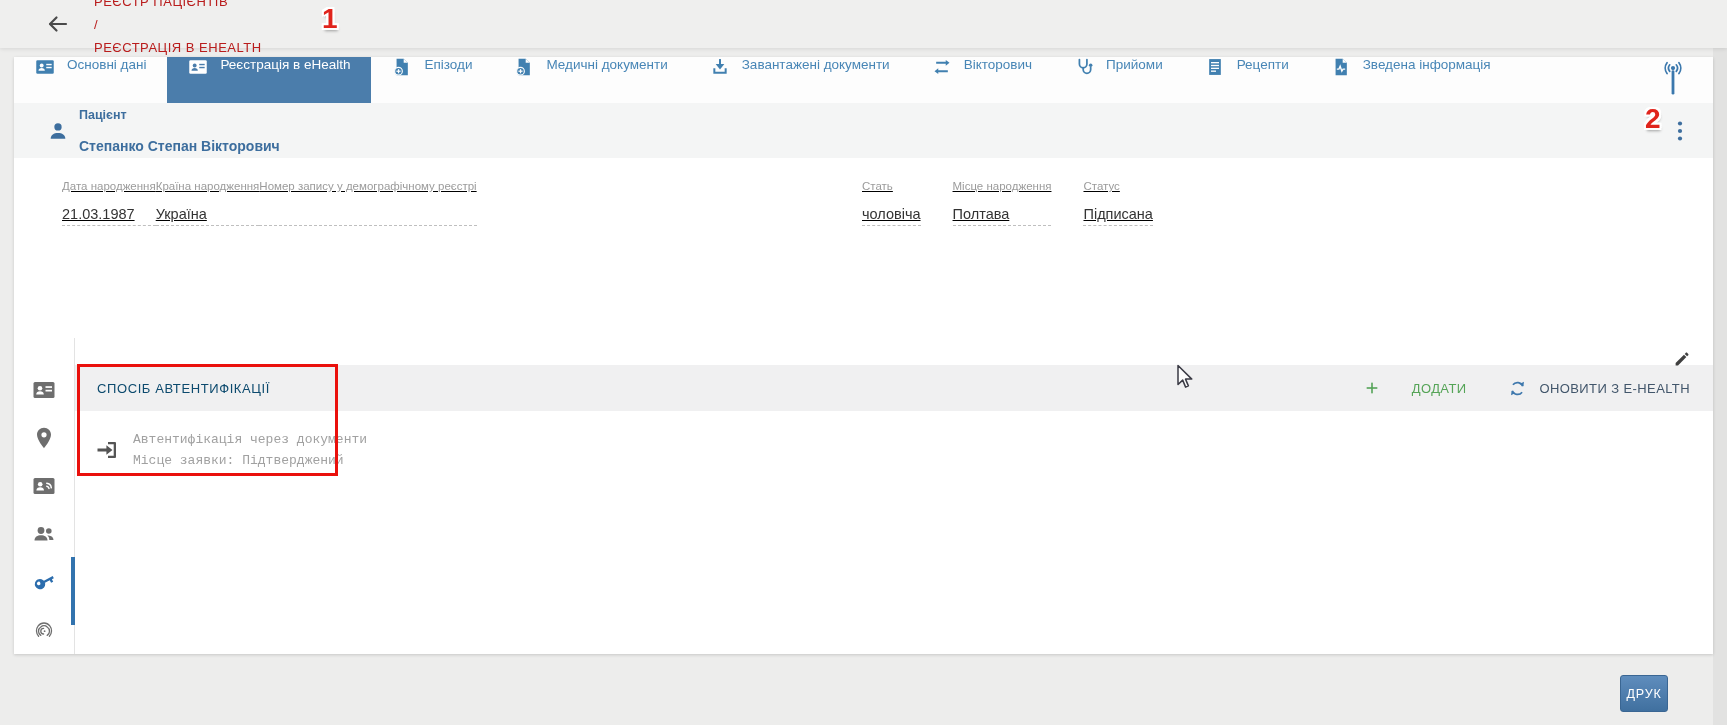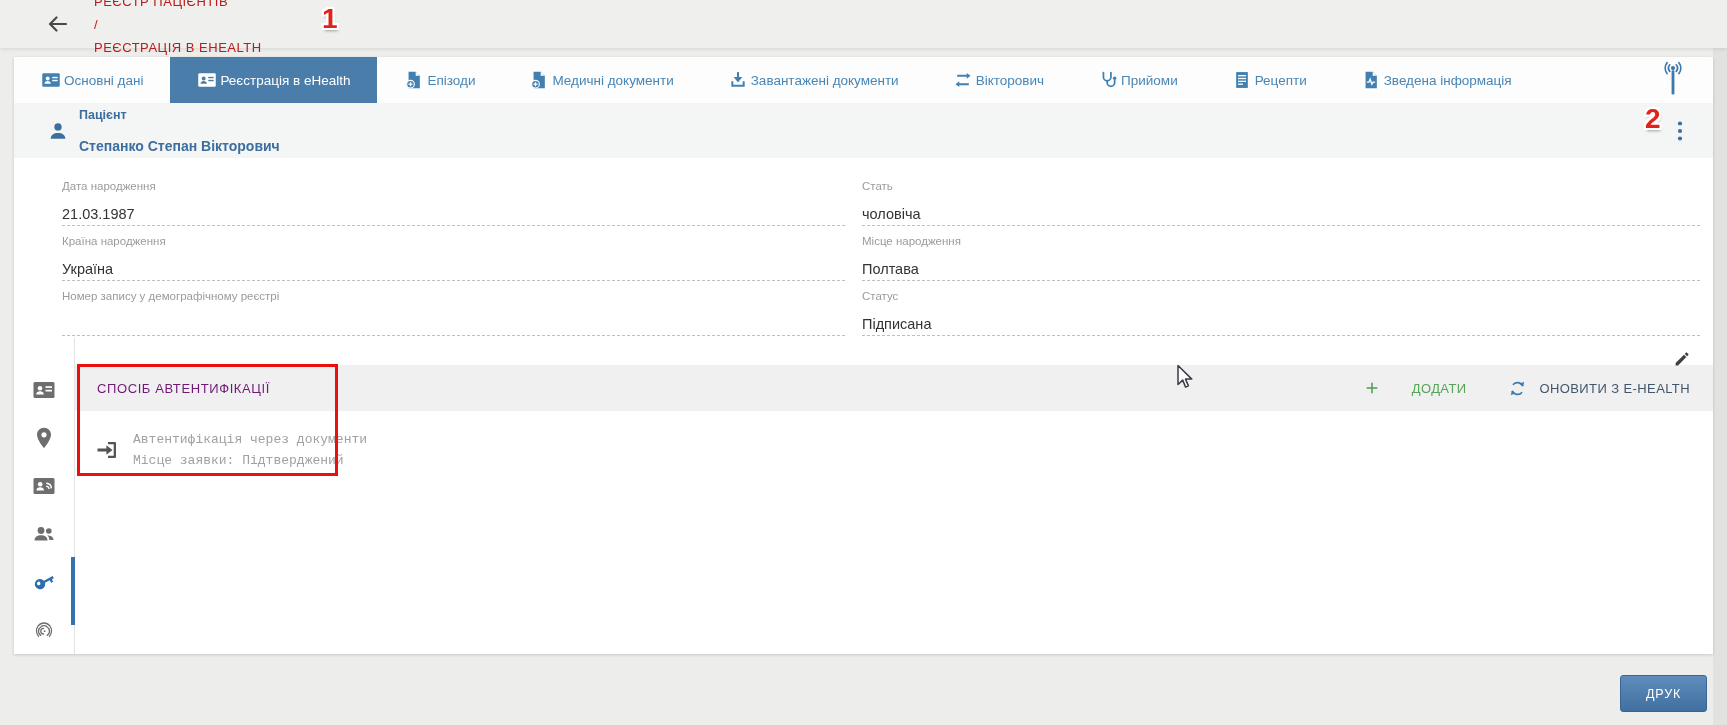--- a/index.html
+++ b/index.html
@@ -36,68 +36,68 @@
   .gutter { position:absolute; right:0; top:48px; width:14px; height:677px; background:#e2e2e1; }
   
   .card {
     position:absolute; left:14px; top:57px; width:1699px; height:597px;
     background:#fff; box-shadow:0 1px 3px rgba(0,0,0,.16);
   }
   
   .tabbar { height:46px; background:#fdfdfd; display:flex; align-items:stretch; }
   .tab {
     --ic:#4180b0; --bg:#fdfdfd;
-    display:flex; align-items:center; gap:3px; padding:0 27px;
+    display:flex; align-items:flex-start; gap:12px; padding:0 21px;
     font-size:13.5px; color:#4886b6; cursor:pointer; white-space:nowrap;
   }
   .tab svg { width:20px; height:20px; flex:0 0 auto; }
   .tab.active { --ic:#ffffff; --bg:#4b7dab; background:#4b7dab; color:#fff; }
   .tab-right { margin-left:auto; margin-right:26px; align-self:center; cursor:pointer; }
   .tab-right svg { width:28px; height:36px; color:#3b78ad; }
   
   .patient-header { height:55px; background:#f4f5f5; display:flex; align-items:center; position:relative; }
   .patient-header .p-icon { margin-left:33px; width:22px; height:22px; color:#3d6e9e; }
   .patient-text { margin-left:10px; display:flex; flex-direction:column; gap:16px; }
   .patient-role { font-size:12.5px; font-weight:bold; color:#3d6e9e; }
   .patient-name { font-size:14px; font-weight:bold; color:#3d6e9e; }
   .kebab { position:absolute; right:26px; top:50%; transform:translateY(-50%); width:14px; height:24px; cursor:pointer; color:#3d6e9e; }
   
   .fields { height:180px; background:#fff; display:flex; padding-top:13px; }
-  .fcol { display:flex; flex-direction:column; }
+  .fcol { display:flex; flex-direction:row;text-decoration:underline; }
   .fcol-left  { margin-left:48px; width:783px; }
-  .fcol-right { margin-left:17px; width:838px; }
+  .fcol-right { margin-left:17px; width:838px;gap:32px; }
   .field { height:55px; padding-top:9px; border-bottom:1px dashed #bfbfbf; }
   .f-label { font-size:11.5px; color:#9b9b9b; }
   .f-value { font-size:14.5px; color:#333; margin-top:14px; min-height:17px; }
   
   .section { height:316px; display:flex; }
   .side { width:61px; border-right:1px solid #e3e3e3; position:relative; flex:0 0 auto; }
   .sicon { position:absolute; left:50%; transform:translateX(-50%); width:24px; height:24px; color:#6e6e6e; cursor:pointer; }
   .sicon svg { width:24px; height:24px; }
   .sicon.active { color:#2c6dad; }
   .side .active-bar { position:absolute; right:-1px; top:219px; width:4px; height:68px; background:#3273ae; }
   .content { flex:1; position:relative; background:#fff; }
   .band {
     position:absolute; left:0; right:0; top:27px; height:46px; background:#f0f0f1;
     display:flex; align-items:center;
   }
-  .band-title { margin-left:22px; font-size:13px; color:#701a75; letter-spacing:.6px; }
+  .band-title { margin-left:22px; font-size:13px; color:#0c4a6e; letter-spacing:.6px; }
   .band-actions { margin-left:auto; margin-right:23px; display:flex; align-items:center; gap:42px; }
   .band-btn { display:flex; align-items:center; gap:12px; font-size:13px; letter-spacing:.4px; cursor:pointer; }
   .btn-add { color:#55a457;gap:32px; }
   .btn-add svg { width:16px; height:16px; color:#55a457; }
   .btn-refresh { color:#42566b; }
   .btn-refresh svg { width:19px; height:19px; color:#3e78ad; }
   .auth-item { position:absolute; left:0; right:0; top:88px; height:48px; display:flex; align-items:center;font-family:Liberation Mono, monospace; }
   .auth-item .login-ic { margin-left:20px; width:24px; height:24px; color:#555; }
   .auth-lines { margin-left:14px; font-size:13px; color:#a1a1a1; line-height:21px; }
   .pencil-btn { position:absolute; right:22px; top:12px; width:18px; height:18px; color:#3f3f3f; cursor:pointer; }
   
   .print-btn {
-    position:absolute; left:1620px; top:675px; width:87px; height:37px;
+    position:absolute; left:1620px; top:675px; width:48px; height:37px;
     background:linear-gradient(#5f8dbd,#40709f); border:1px solid #3a6693; border-radius:3px;
     color:#fff; font-size:12.5px; letter-spacing:.8px;
     display:flex; align-items:center; justify-content:center; cursor:pointer; z-index:4;
   }
   
   .cursor { position:absolute; left:1176px; top:364px; z-index:10; pointer-events:none; }
 </style>
 </head>
 <body>
 

